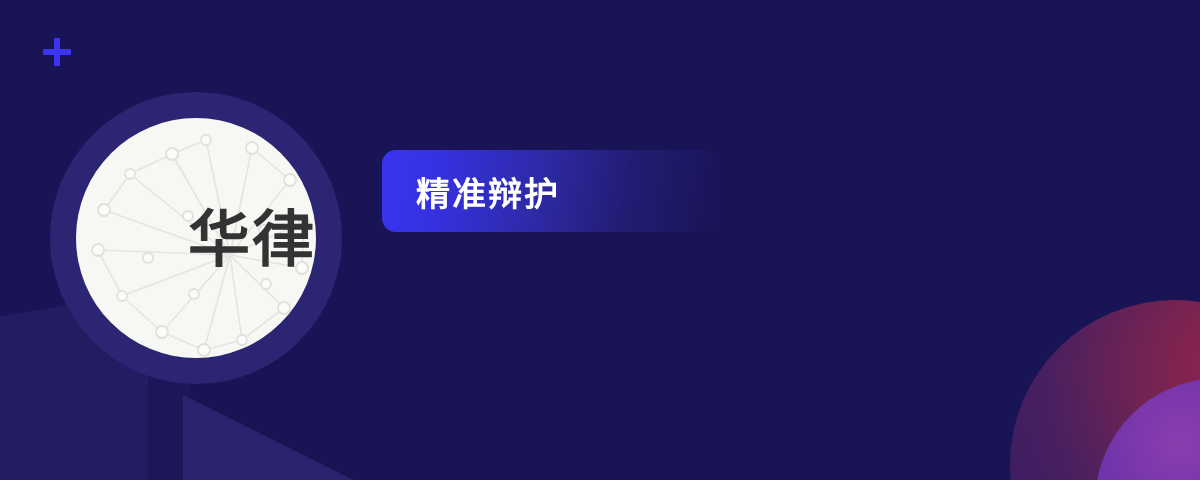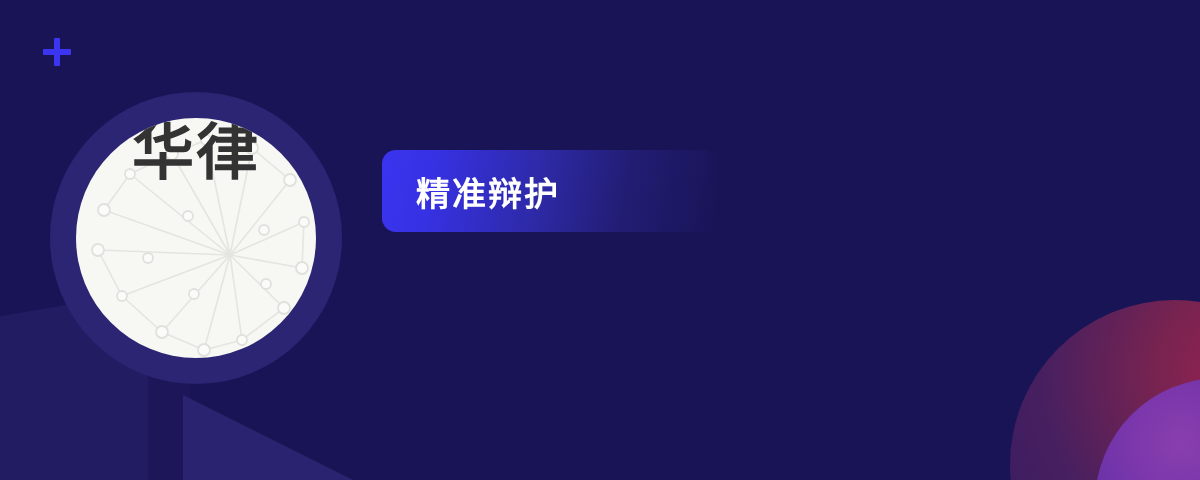--- a/index.html
+++ b/index.html
@@ -120,22 +120,22 @@
   .logo-net {
     position: absolute;
     inset: 0;
     width: 240px;
     height: 240px;
   }
   .logo-text-wrap {
     position: absolute;
     inset: 0;
     display: flex;
-    flex-direction: row;
-    align-items: flex-start;
+    flex-direction: column;
+    align-items: flex-end;
     justify-content: center;
     padding-top: 4px;
   }
   .logo-cn {
     font-family: "DejaVu Sans", "Liberation Sans", sans-serif;
     font-size: 62px;
     font-weight: 700;
     letter-spacing: 2px;
     color: #333333;
     line-height: 1;

